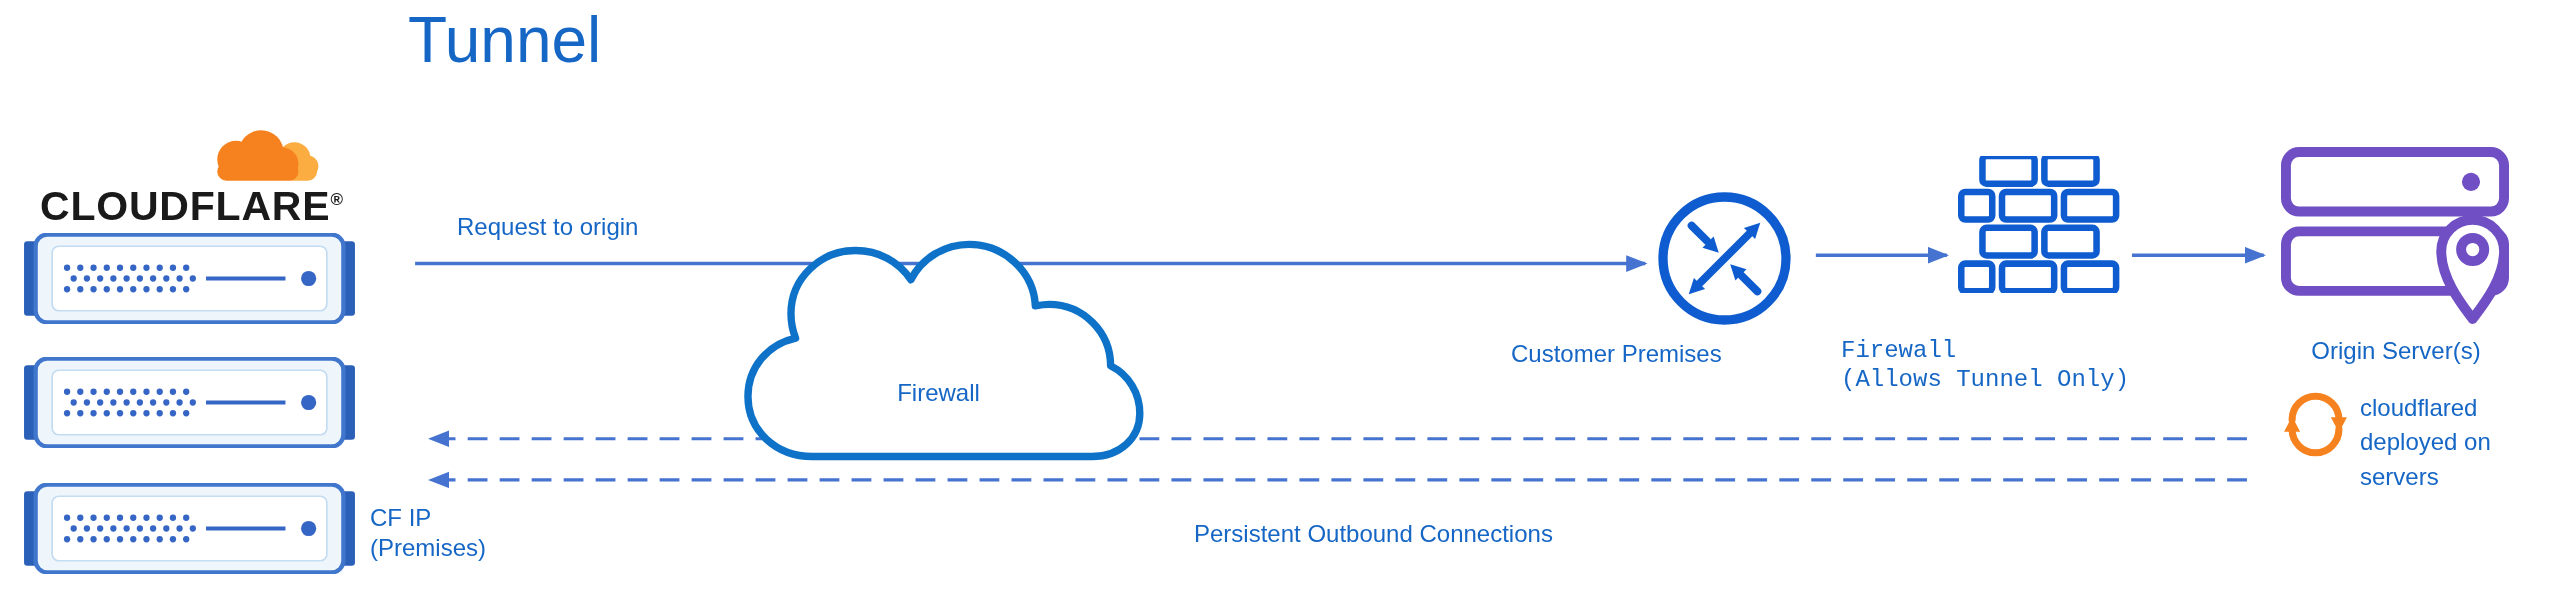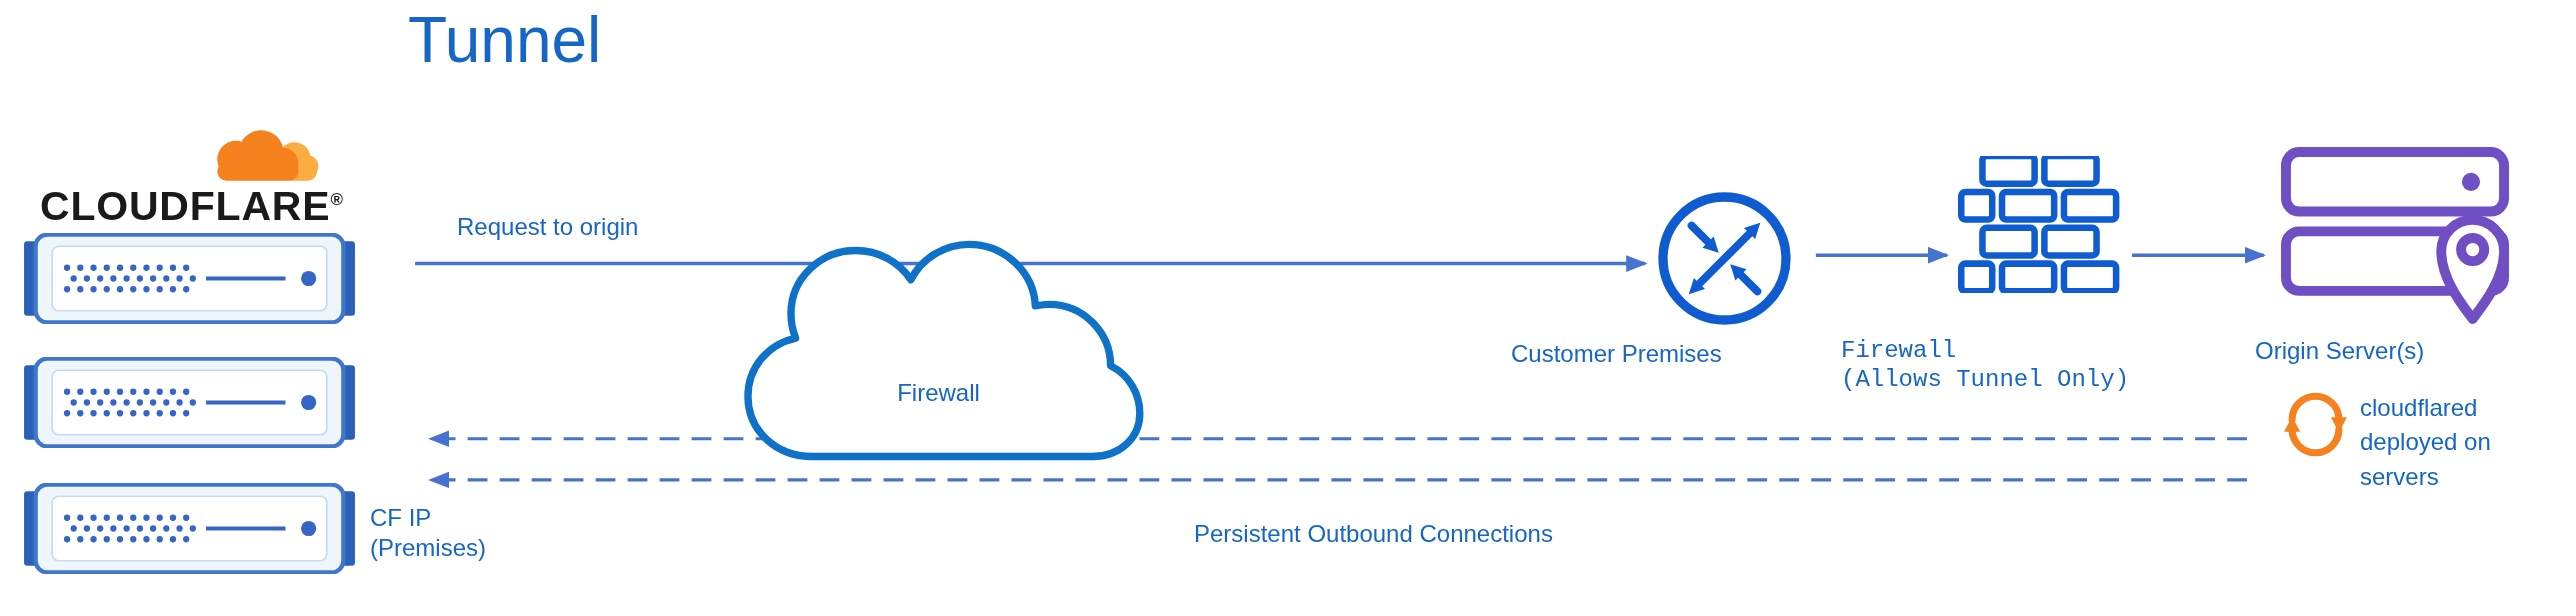--- a/index.html
+++ b/index.html
@@ -52,21 +52,21 @@
   .cpe-head{fill:var(--icon_blue);}
   .cpe-label{left:1511px;top:340px;width:427px;text-align:left;line-height:1.2;}
 
   .fw{position:absolute;left:1958px;top:156px;width:163px;height:137px;}
   .fw-brick{stroke:var(--icon_blue);fill:#fff;stroke-width:4;}
   .fw-label{left:1841px;top:337px;width:396px;line-height:1.2;font-family:Liberation Mono, monospace;}
 
   .originsvg{position:absolute;left:2281px;top:147px;width:228px;height:177px;}
   .origin-stroke{stroke:var(--purple);fill:#fff;stroke-width:6;stroke-linejoin:round;}
   .origin-fill{fill:var(--purple);}
-  .origin-label{left:2255px;top:337px;width:282px;text-align:left;}
+  .origin-label{left:2255px;top:337px;width:282px;text-align:center;}
 
   .syncsvg{position:absolute;left:2280px;top:389px;width:71px;height:71px;}
   .sync-arc{stroke:var(--orange);fill:none;stroke-width:4.4;stroke-linecap:round;}
   .sync-head{fill:var(--orange);}
   .cfd-label{left:2360px;top:391px;line-height:1.43;}
 
   .logo-front{fill:var(--orange);}
   .logo-back{fill:var(--orange_light);}
 </style>
 </head>

